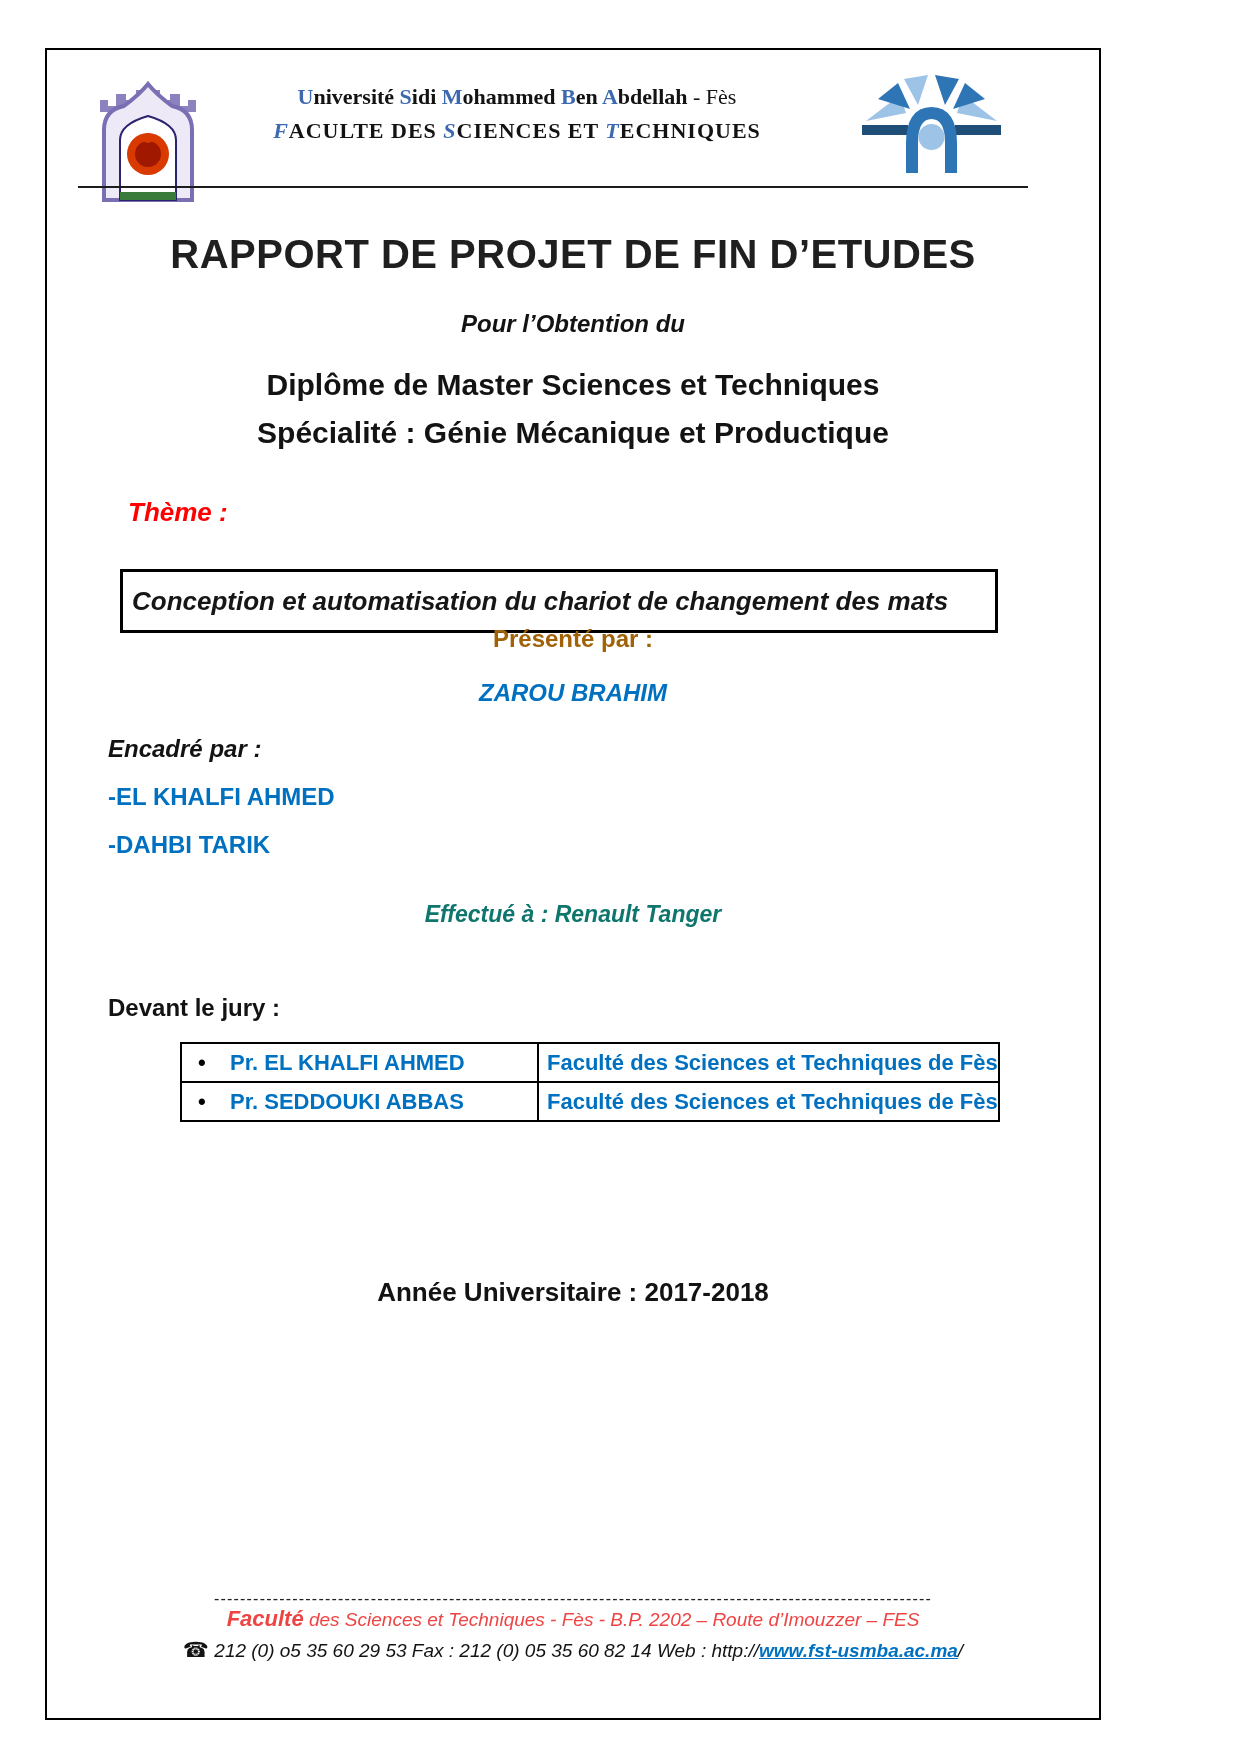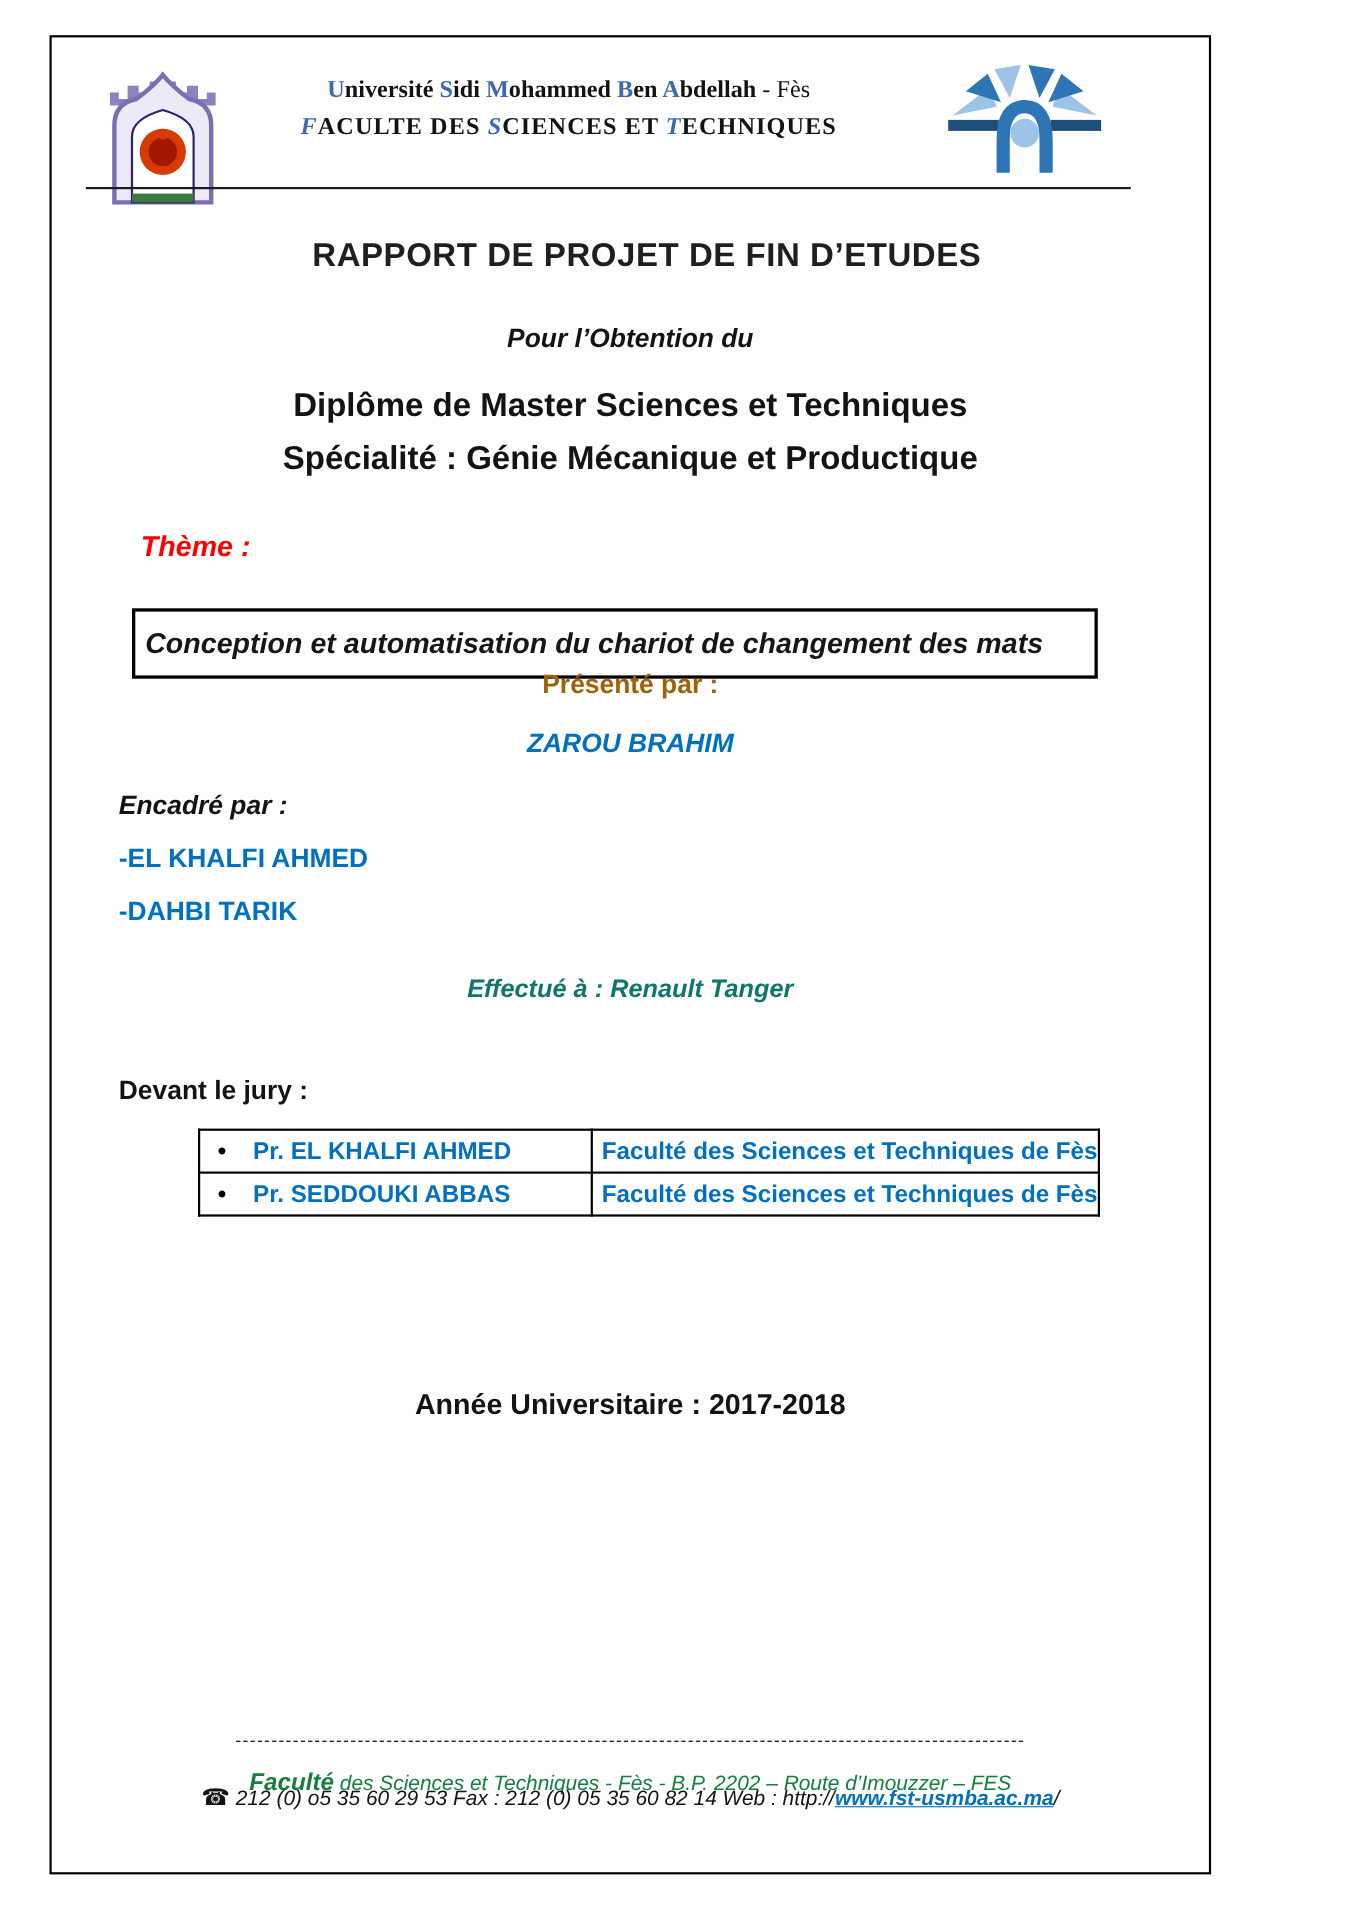--- a/index.html
+++ b/index.html
@@ -1,39 +1,39 @@
 <!DOCTYPE html>
 <html style="--blue: #0070C0; --red: #FF0000; --header-blue: #3C69B0;"><head>
 <meta charset="utf-8">
 <style>
   *{margin:0;padding:0;box-sizing:border-box;}
   body{
     width:1241px;height:1754px;background:#ffffff;position:relative;overflow:hidden;
     font-family:"Liberation Sans",sans-serif;color:#111;
   }
   .frame{
-    position:absolute;left:45px;top:32px;width:1056px;height:1672px;
+    position:absolute;left:45px;top:48px;width:1056px;height:1672px;
     border:2px solid #000;
   }
   .frame > *{position:absolute;}
   .c{left:0;width:100%;text-align:center;}
   
   .logo-left{left:45px;top:28px;width:112px;height:126px;}
   .logo-right{left:811px;top:21px;width:147px;height:112px;}
   .logo-left svg,.logo-right svg{width:100%;height:100%;display:block;}
   .header-text{left:150px;top:34px;width:640px;text-align:center;
     font-family:"Liberation Serif",serif;font-weight:bold;color:#131313;}
   .univ-line{font-size:22px;}
   .fac-line{font-size:22px;margin-top:8px;letter-spacing:1px;}
   .cap{color:var(--header-blue,#3C69B0);}
   .it{font-style:italic;}
   .nrm{font-weight:normal;}
   .header-rule{left:31px;top:136px;width:950px;height:0;border-top:2px solid #1c1c1c;}
   
-  .title{top:182px;font-size:30px;font-weight:bold;color:#1f1f1f;letter-spacing:.5px;margin-left:15px;}
+  .title{top:182px;font-size:40px;font-weight:bold;color:#1f1f1f;letter-spacing:.5px;}
   .obtention{top:260px;font-size:24px;font-weight:bold;font-style:italic;color:#131313;text-align:center;}
   .diplome{top:318px;font-size:30px;font-weight:bold;color:#131313;}
   .specialite{top:366px;font-size:30px;font-weight:bold;color:#131313;}
   .theme-label{left:81px;top:447px;font-size:26px;font-weight:bold;font-style:italic;color:var(--red,#FF0000);}
   .theme-box{left:73px;top:488px;width:878px;height:64px;border:3px solid #000;
     display:flex;align-items:center;padding-left:9px;
     font-size:26px;font-weight:bold;font-style:italic;color:#161616;margin-top:31px;}
   .presente{top:575px;font-size:24px;font-weight:bold;color:#a16207;}
   .author{top:629px;font-size:24px;font-weight:bold;font-style:italic;color:var(--blue,#0070C0);}
   .encadre{left:61px;top:685px;font-size:24px;font-weight:bold;font-style:italic;color:#131313;}
@@ -45,21 +45,21 @@
   .devant{left:61px;top:944px;font-size:24px;font-weight:bold;color:#131313;}
   .jury-table{left:133px;top:992px;width:820px;border-collapse:collapse;table-layout:fixed;}
   .jury-table td{border:2px solid #000;height:39px;font-size:22px;font-weight:bold;
     color:var(--blue,#0070C0);vertical-align:middle;padding:0;white-space:nowrap;overflow:hidden;}
   td.name-cell{width:357px;padding-left:16px;}
   td.aff-cell{padding-left:8px;}
   .bullet{color:#000;font-size:22px;display:inline-block;width:32px;}
   .annee{top:1227px;font-size:26px;font-weight:bold;color:#131313;}
   
   .sep{top:1540px;font-size:16px;letter-spacing:1.2px;white-space:nowrap;overflow:hidden;color:#222;}
-  .addr{top:1556px;font-size:19px;font-style:italic;color:#15803d;margin-top:17px;}
+  .addr{top:1556px;font-size:19px;font-style:italic;color:#ef4444;}
   .addr .lead{font-size:22px;font-weight:bold;}
   .contact{top:1588px;font-size:19px;font-style:italic;color:#131313;}
   .phone-icon{font-style:normal;font-size:21px;}
   .weblink{color:var(--blue,#0070C0);font-weight:bold;text-decoration:underline;cursor:pointer;}
 </style>
 </head>
 <body>
 
 <div class="frame">
 

